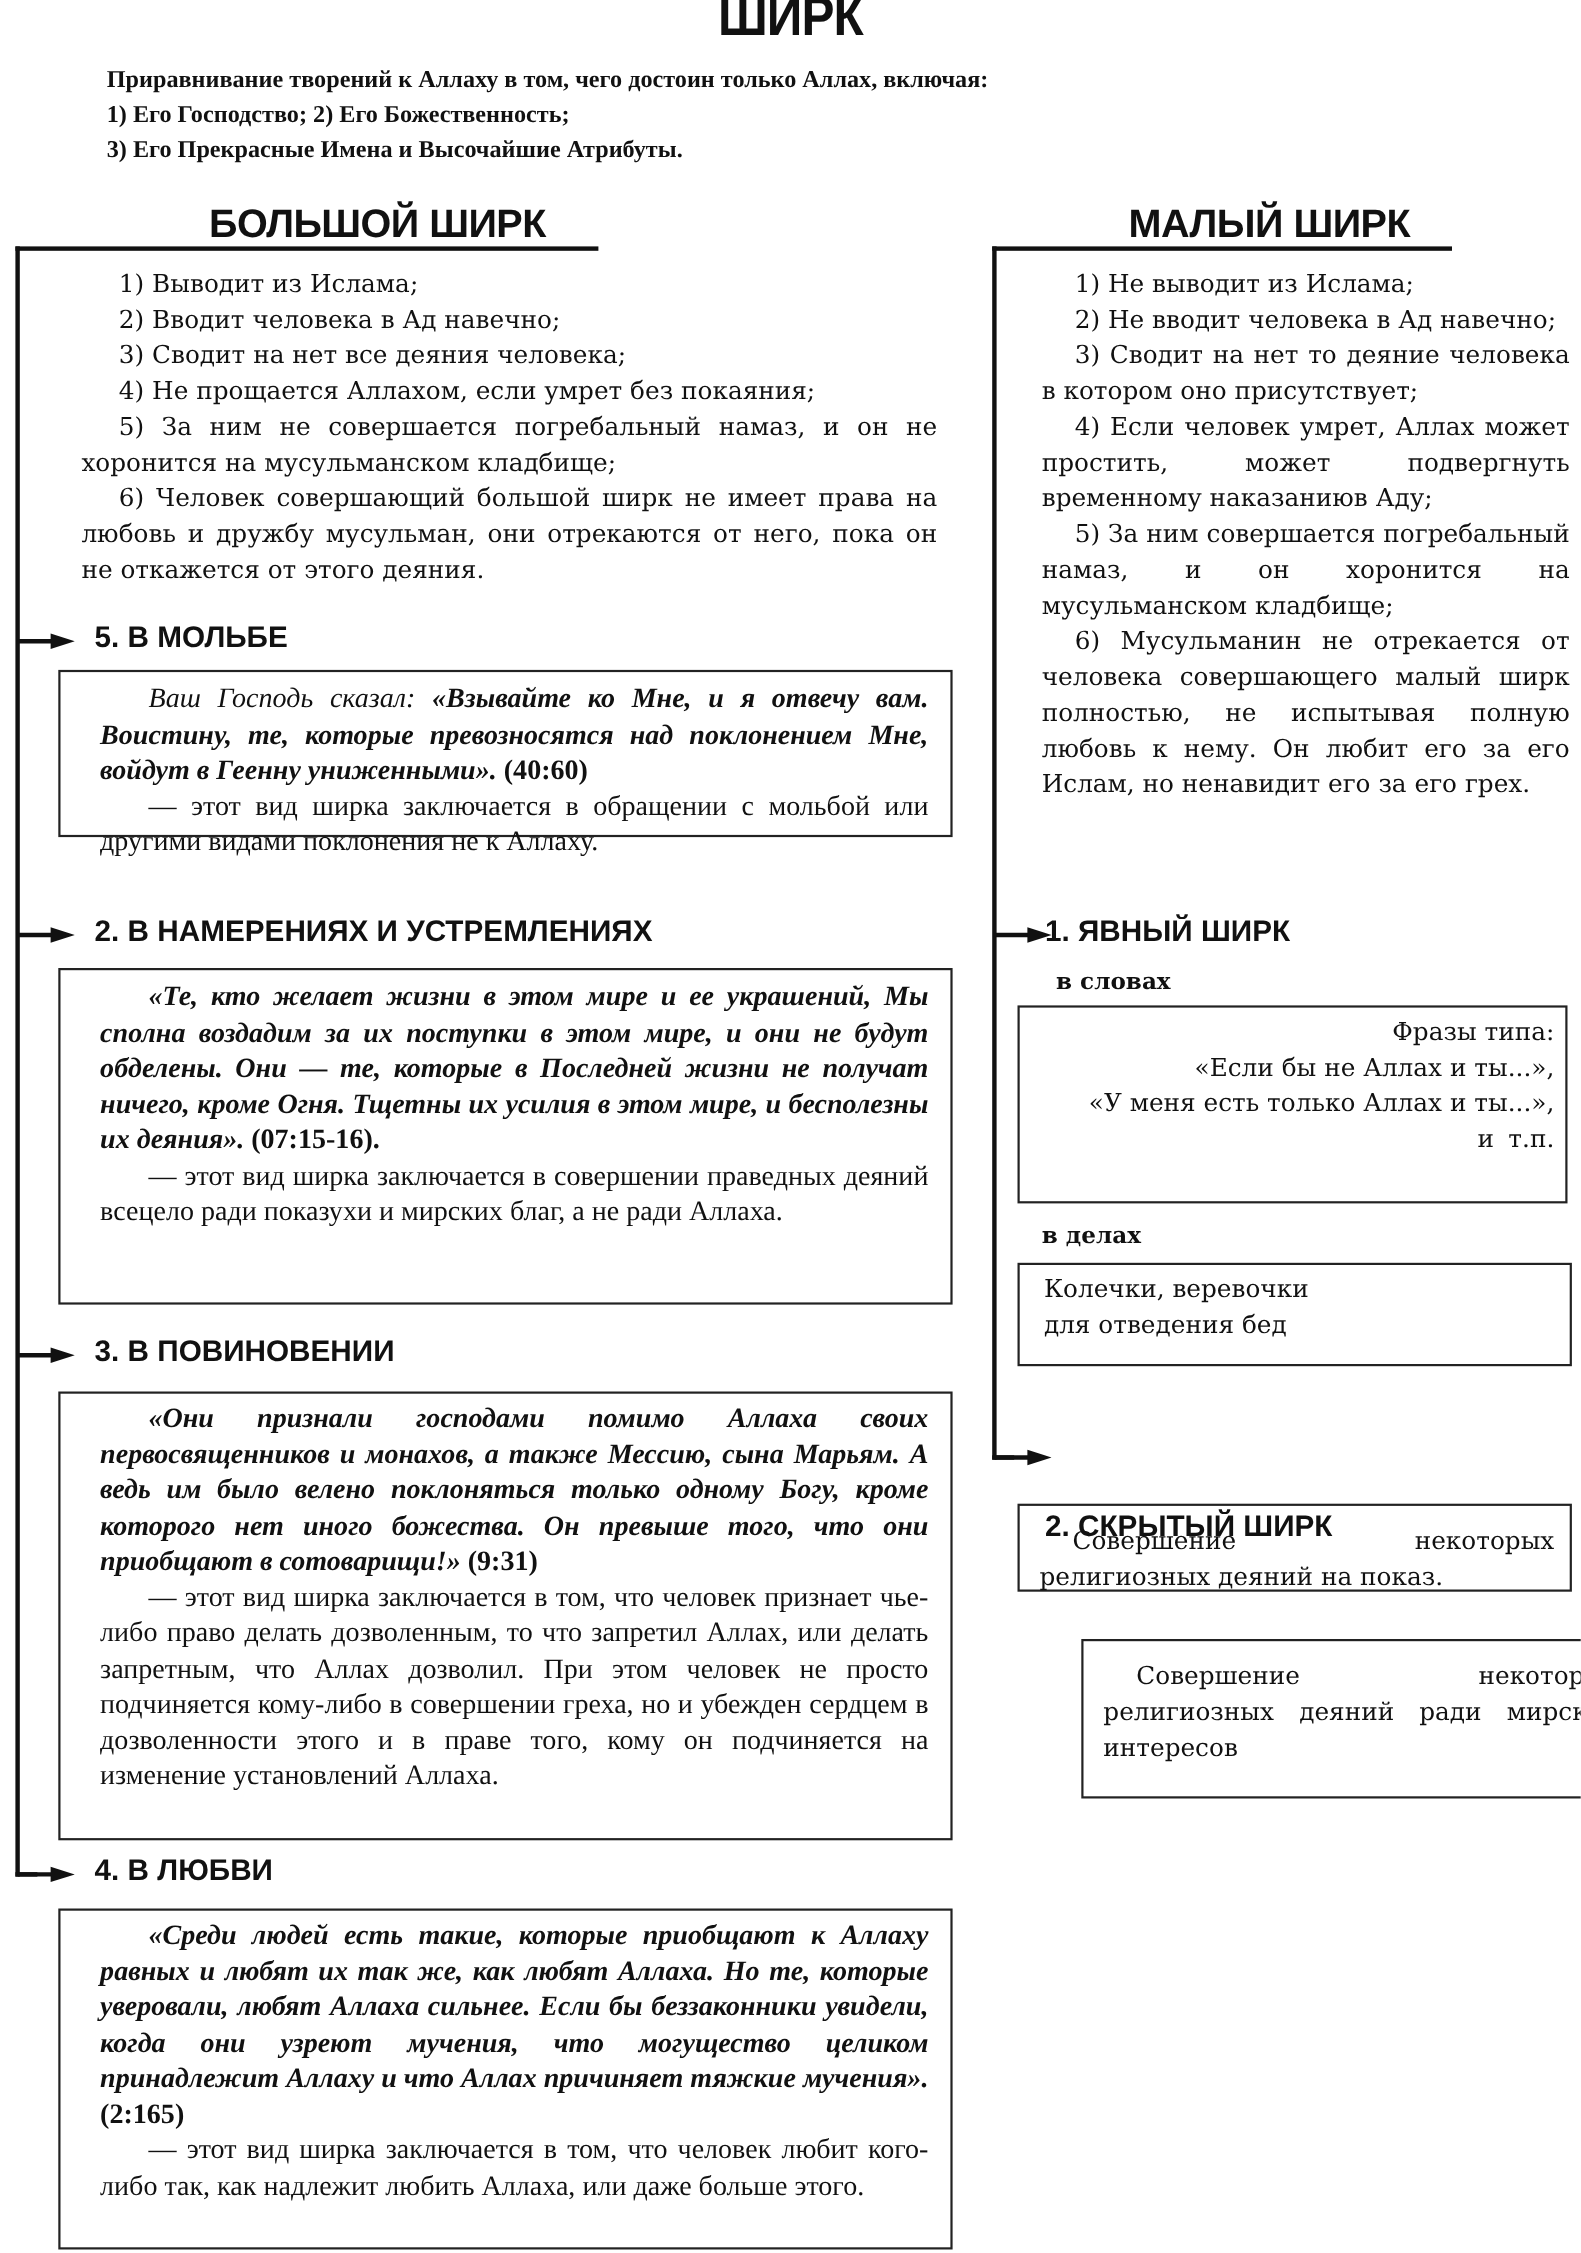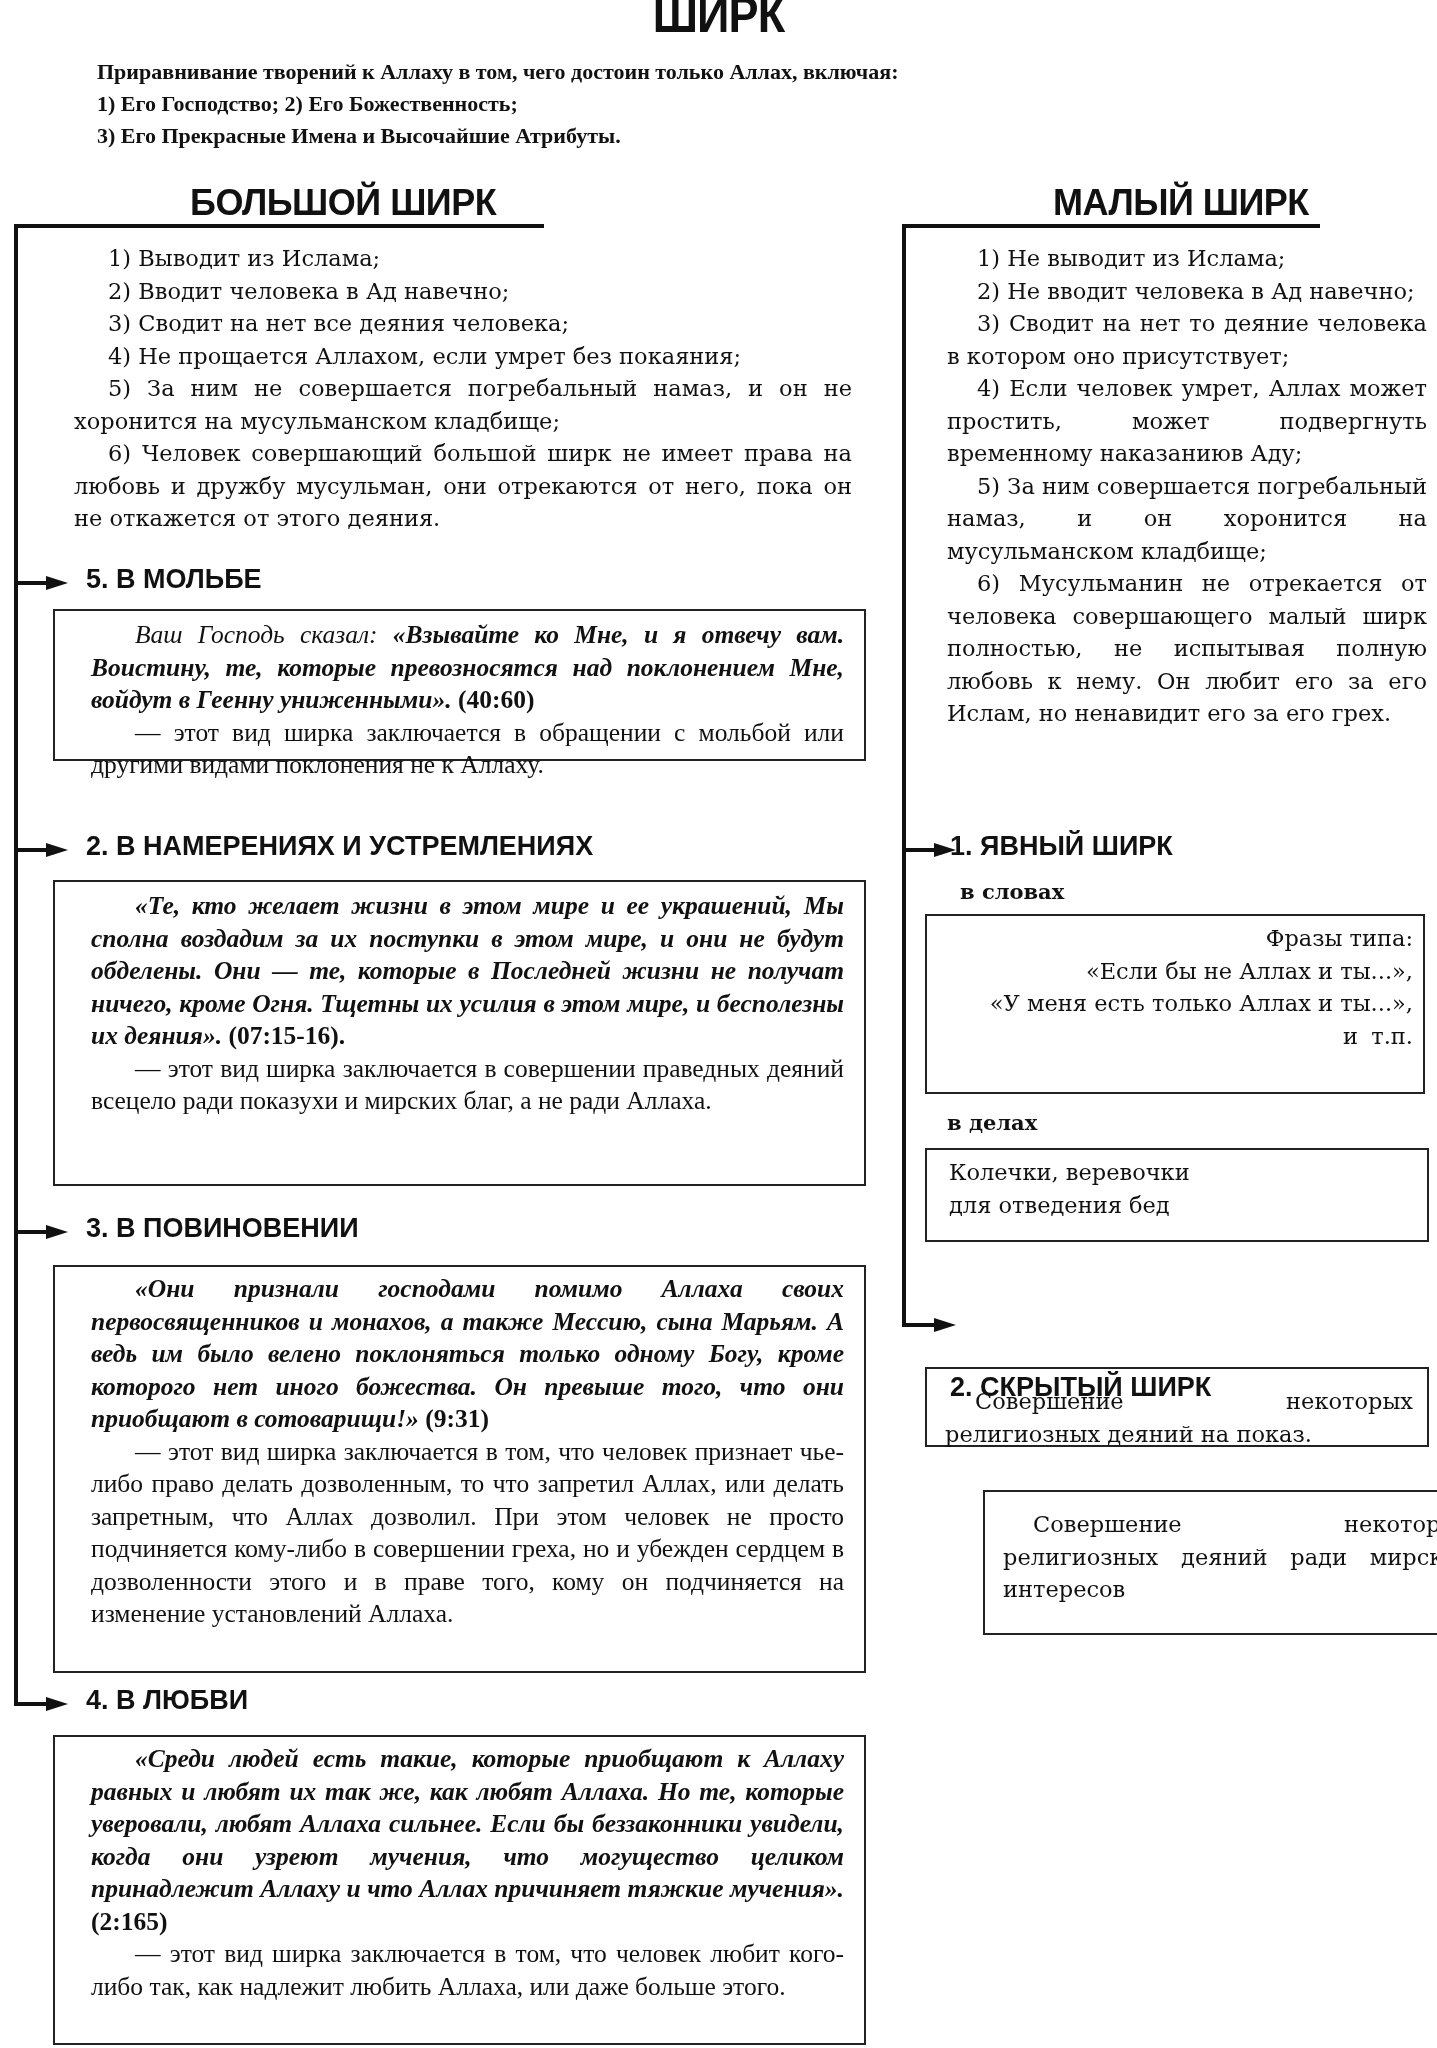--- a/index.html
+++ b/index.html
@@ -90,21 +90,21 @@
     <polygon points="30,1 52,8 30,15" fill="#111"></polygon>
   </svg>
 <div class="abs sub-head" style="left:86px; top:1685px;">4. В ЛЮБВИ</div>
 <div class="abs box" style="left:53px; top:1735px; width:813px; height:310px;">
   <div class="box-text" style="margin:6px 20px 0 36px;">
     <p><span class="quote">«Среди людей есть такие, которые приобщают к Аллаху равных и любят их так же, как любят Аллаха. Но те, которые уверовали, любят Аллаха сильнее. Если бы беззаконники увидели, когда они узреют мучения, что могущество целиком принадлежит Аллаху и что Аллах причиняет тяжкие мучения».</span><span class="ref"> (2:165)</span></p>
     <p>— этот вид ширка заключается в том, что человек любит кого-либо так, как надлежит любить Аллаха, или даже больше этого.</p>
   </div>
 </div>
 
-<div class="abs col-head" style="left:1026px; top:182px;margin-left:27px;">МАЛЫЙ ШИРК</div>
+<div class="abs col-head" style="left:1026px; top:182px;">МАЛЫЙ ШИРК</div>
 <div class="abs hline" style="left:902px; top:224px; width:418px;"></div>
 <div class="abs vline" style="left:902px; top:224px; height:1103px;"></div>
 
 <div class="abs right-text" style="left:947px; top:242px; width:480px;">
   <p>1) Не выводит из Ислама;</p>
   <p>2) Не вводит человека в Ад навечно;</p>
   <p>3) Сводит на нет то деяние человека в котором оно присутствует;</p>
   <p>4) Если человек умрет, Аллах может простить, может подвергнуть временному наказаниюв Аду;</p>
   <p>5) За ним совершается погребальный намаз, и он хоронится на мусульманском кладбище;</p>
   <p>6) Мусульманин не отрекается от человека совершающего малый ширк полностью, не испытывая полную любовь к нему. Он любит его за его Ислам, но ненавидит его за его грех.</p>

